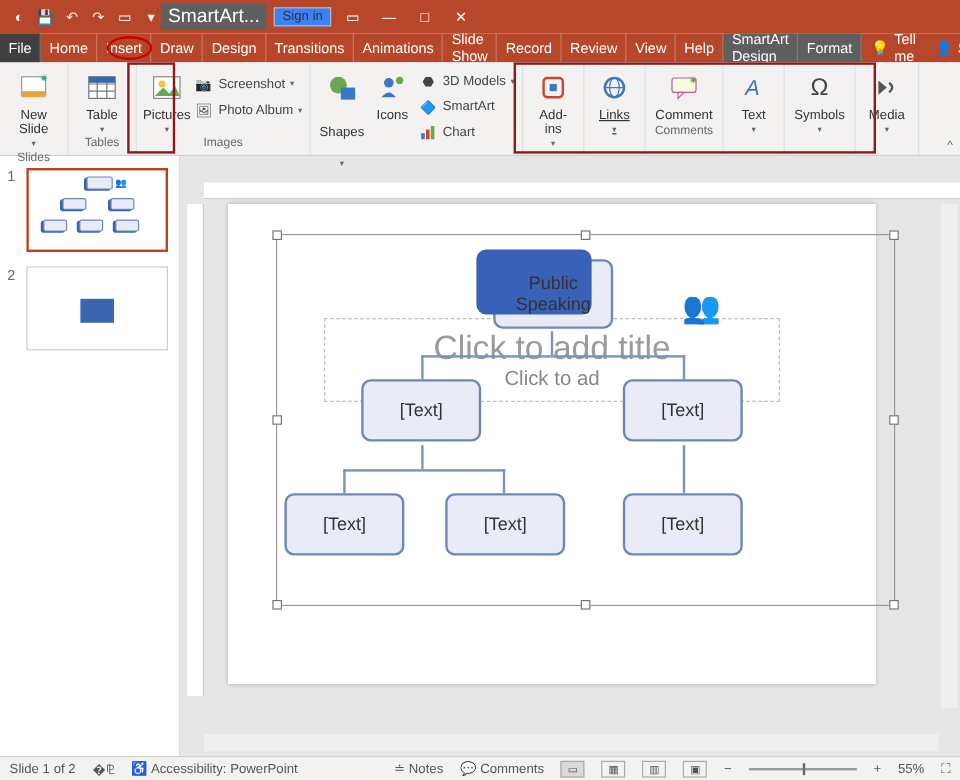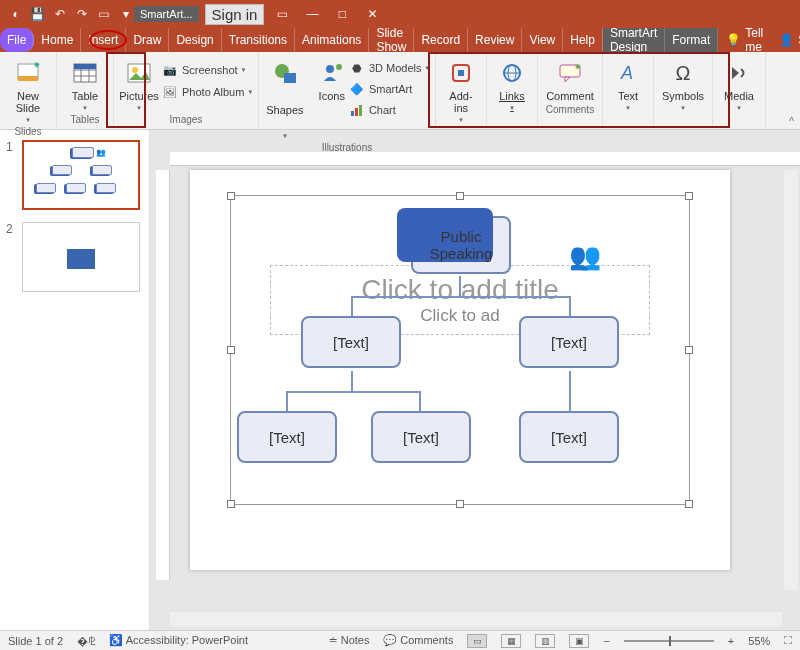--- a/index.html
+++ b/index.html
@@ -4,28 +4,28 @@
 <style>
   * { box-sizing: border-box; margin: 0; padding: 0; font-family: "Segoe UI", Arial, sans-serif; }
   body { width: 800px; height: 650px; background: #fff; overflow: hidden; font-size: 12px; color: #333; }
 
   
   .titlebar { height: 28px; background: #B7472A; display: flex; align-items: center; color: #fff; }
   .qat { display: flex; gap: 6px; align-items: center; padding-left: 8px; }
   .qat .qicon { width: 16px; height: 16px; display:flex; align-items:center; justify-content:center; font-size:12px; color:#fff; opacity:0.95; }
   .title-center { flex:1; text-align:center; font-size:12px; }
   .title-right { display:flex; align-items:center; gap:6px; padding-right:8px; }
-  .contextual-tab-title { background:#5F5F5F; padding:2px 6px; font-size:11px; }
-  .signin { background:#e5e5e5; color:#333; border:1px solid #bbb; padding:1px 6px; font-size:15px; }
+  .contextual-tab-title { background:#5F5F5F; padding:2px 6px; font-size:16px; }
+  .signin { background:#3b82f6; color:#333; border:1px solid #bbb; padding:1px 6px; font-size:11px; }
   .win-btn { width:24px; text-align:center; font-size:12px; }
 
   
   .tabs { height: 24px; background:#B7472A; display:flex; align-items:stretch; color:#fff; font-size:12px; }
   .tab { padding:0 7px; display:flex; align-items:center; border-right:1px solid rgba(255,255,255,0.25); cursor:pointer; }
-  .tab.file { background:#8b5cf6;border-radius:10px; }
+  .tab.file { background:#404040; }
   .tab.ctx { background:#5F5F5F; border-right:1px solid rgba(255,255,255,0.18);}
   .tabs .spacer { flex:1; }
   .tellme, .share { display:flex; align-items:center; gap:4px; padding:0 8px; }
   .insert-circle {
     position:absolute; left:89px; top:30px; width:38px; height:20px;
     border:2px solid #C00; border-radius:50%; pointer-events:none; z-index:50;
   }
 
   
   .ribbon { height: 78px; background:#F3F2F1; border-bottom:1px solid #d0d0d0; display:flex; position:relative; }
@@ -51,21 +51,21 @@
   .thumb.active { border:2px solid #C43E1C; }
   .canvas-area { flex:1; position:relative; overflow:hidden; }
   .slide { position:absolute; left:40px; top:40px; width:540px; height:400px; background:#fff; box-shadow:0 0 4px rgba(0,0,0,0.25); }
   .ruler-top { position:absolute; left:20px; top:22px; right:0; height:14px; background:#fff; border-bottom:1px solid #ccc;}
   .ruler-left { position:absolute; left:6px; top:40px; width:14px; bottom:50px; background:#fff; border-right:1px solid #ccc;}
 
   .title-ph { position:absolute; left:80px; top:95px; width:380px; height:70px; border:1px dashed #bcbcbc; display:flex; flex-direction:column; align-items:center; justify-content:center; color:#888; }
   .title-ph .t1{ font-size:28px; color:#9a9a9a; }
   .title-ph .t2{ font-size:17px; }
 
-  .smartart-sel { position:absolute; left:40px; top:25px; width:460px; height:310px; border:1px solid #999; }
+  .smartart-sel { position:absolute; left:40px; top:25px; width:516px; height:310px; border:1px solid #999; }
   .sel-handle { width:8px; height:8px; background:#fff; border:1px solid #777; position:absolute; }
   .sa-box { position:absolute; background:#e9ecf6; border:2px solid #6f87b6; border-radius:8px; display:flex; align-items:center; justify-content:center; font-size:15px; color:#333; }
   .sa-box .back { position:absolute; left:-16px; top:-10px; width:100%; height:100%; background:#3961b8; border-radius:8px; z-index:-1; }
   .connector { position:absolute; background:#7a93bf; }
 
   .people-icon { position:absolute; left:338px; top:45px; font-size:26px; }
 
   
   .mini-box { position:absolute; background:#e9ecf6; border:1px solid #6f87b6; border-radius:2px; }
   .mini-back { position:absolute; background:#3961b8; border-radius:2px; }
@@ -202,21 +202,21 @@
       <div class="big-btn" style="width:40px;gap:16px;">
         <div class="icon-area">
           <svg width="26" height="24">
               <circle cx="10" cy="10" r="7" fill="#6aa84f"></circle>
               <rect x="12" y="12" width="12" height="10" fill="#3a78c2"></rect>
             </svg>
         </div>
         <div class="lbl">Shapes</div>
         <span class="dd">▾</span>
       </div>
-      <div class="big-btn" style="width:36px;align-items:flex-end;">
+      <div class="big-btn" style="width:36px;">
         <div class="icon-area">
           <svg width="24" height="24">
               <circle cx="9" cy="8" r="4" fill="#3a78c2"></circle>
               <path d="M3 20 q6 -8 12 0" fill="#3a78c2"></path>
               <circle cx="18" cy="6" r="3" fill="#6aa84f"></circle>
             </svg>
         </div>
         <div class="lbl">Icons</div>
       </div>
       <div style="display:flex;flex-direction:column;gap:1px;padding-top:2px;">
@@ -234,21 +234,20 @@
             <svg width="14" height="14">
                 <rect x="1" y="8" width="3" height="5" fill="#3a78c2"></rect>
                 <rect x="5" y="5" width="3" height="8" fill="#c43"></rect>
                 <rect x="9" y="2" width="3" height="11" fill="#6a4"></rect>
               </svg>
           </span>
           <span>Chart</span>
         </div>
       </div>
     </div>
-    <div class="group-label">Illustrations</div>
   </div>
 
   <div class="group">
     <div class="row">
         <div class="big-btn" style="width:38px;">
       <div class="icon-area">
             <svg width="22" height="22">
               <rect x="3" y="3" width="16" height="16" rx="3" fill="none" stroke="#c43" stroke-width="2"></rect>
               <rect x="8" y="8" width="6" height="6" fill="#3a78c2"></rect>
             </svg>

